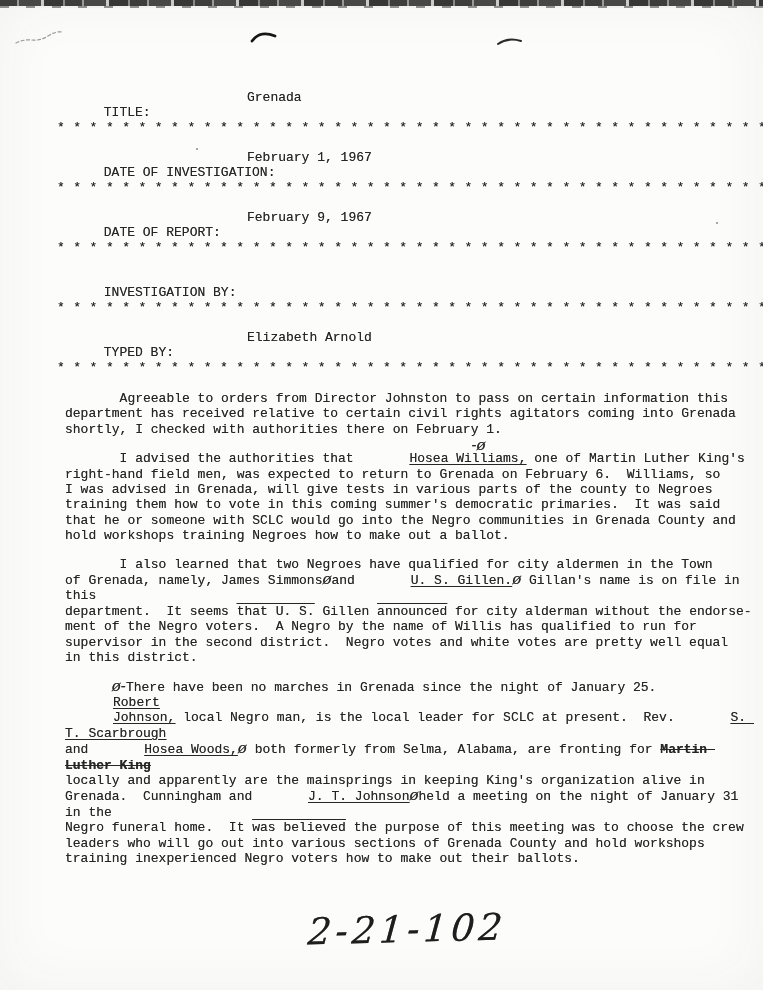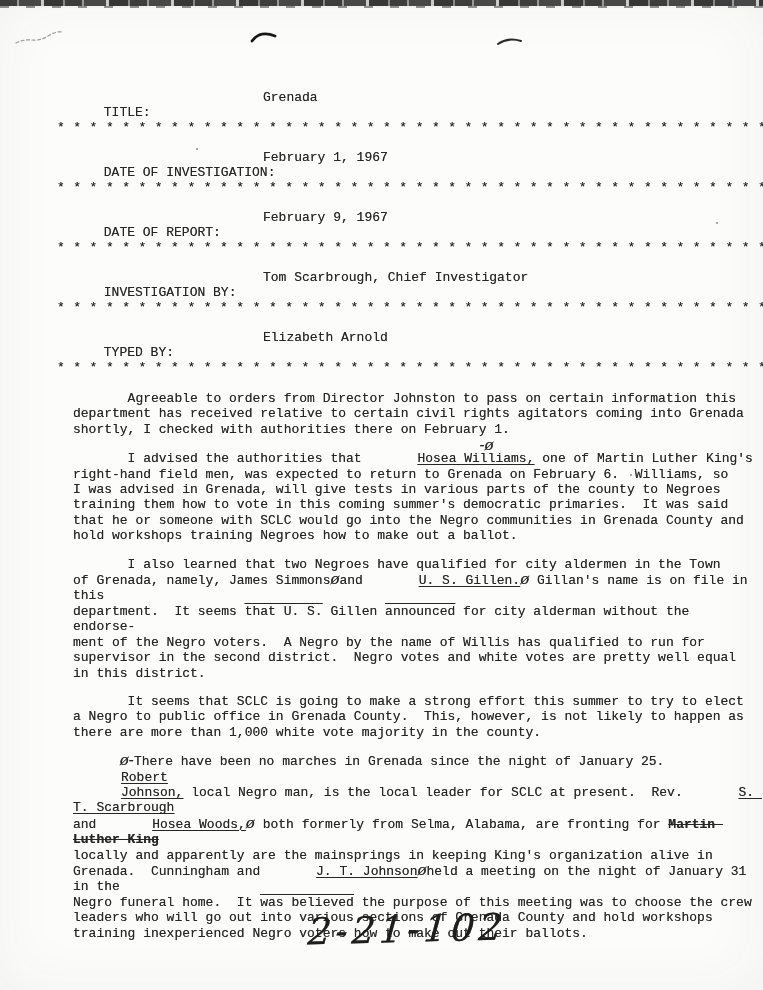--- a/index.html
+++ b/index.html
@@ -52,32 +52,31 @@
   }
   .hrow {
     position: relative;
     height: 30px;
     white-space: pre;
   }
   .hrow .fvalue {
     position: absolute;
     left: 190px;
     top: 0;
-    margin-left: 16px;
   }
   .sep {
     position: relative;
     height: 30px;
     white-space: pre;
     letter-spacing: 0.35px;
   }
   .body-text { margin-top: 1px; }
   .para {
     white-space: pre-wrap;
-    margin: 0 0 13px 16px;
+    margin: 0 0 13px 8px;
   }
   .s-u  { text-decoration: underline; text-decoration-thickness: 1.3px; text-underline-offset: 2px; padding-left: 48px; }
   .s-o  { text-decoration: overline; text-decoration-thickness: 1.3px; }
   .s-lt { text-decoration: line-through; text-decoration-thickness: 1.3px; font-weight: bold; }
   .s-hw, .s-hwa {
     font-family: "DejaVu Serif", serif;
     font-style: italic;
     font-size: 15px;
     line-height: 1;
     color: #2a2a2a;
@@ -144,21 +143,20 @@
     <div class="sep">* * * * * * * * * * * * * * * * * * * * * * * * * * * * * * * * * * * * * * * * * * * *</div>
 
     <div class="hrow">
       <span>DATE OF REPORT:</span>
       <span class="fvalue">February 9, 1967</span>
     </div>
     <div class="sep">* * * * * * * * * * * * * * * * * * * * * * * * * * * * * * * * * * * * * * * * * * * *</div>
 
     <div class="hrow">
       <span>INVESTIGATION BY:</span>
-      <span class="fvalue">Tom Scarbrough, Chief Investigator</span>
     </div>
     <div class="sep">* * * * * * * * * * * * * * * * * * * * * * * * * * * * * * * * * * * * * * * * * * * *</div>
 
     <div class="hrow">
       <span>TYPED BY:</span>
       <span class="fvalue">Elizabeth Arnold</span>
     </div>
     <div class="sep">* * * * * * * * * * * * * * * * * * * * * * * * * * * * * * * * * * * * * * * * * * * *</div>
 
     <div class="body-text">
@@ -170,23 +168,20 @@
 I was advised in Grenada, will give tests in various parts of the county to Negroes
 training them how to vote in this coming summer's democratic primaries.  It was said
 that he or someone with SCLC would go into the Negro communities in Grenada County and
 hold workshops training Negroes how to make out a ballot.</span></div>
       <div class="para"><span>       I also learned that two Negroes have qualified for city aldermen in the Town
 of Grenada, namely, James Simmons</span><span class="s-hw">ø</span><span>and </span><span class="s-u">U. S. Gillen.</span><span class="s-hw">ø</span><span> Gillan's name is on file in this
 department.  It seems </span><span class="s-o">that U. S.</span><span> Gillen </span><span class="s-o">announced</span><span> for city alderman without the endorse-
 ment of the Negro voters.  A Negro by the name of Willis has qualified to run for
 supervisor in the second district.  Negro votes and white votes are pretty well equal
 in this district.</span></div>
-      <div class="para"><span>       It seems that SCLC is going to make a strong effort this summer to try to elect
-a Negro to public office in Grenada County.  This, however, is not likely to happen as
-there are more than 1,000 white vote majority in the county.</span></div>
       <div class="para"><span>      </span><span class="s-hw">ø-</span><span>There have been no marches in Grenada since the night of January 25.  </span><span class="s-u">Robert</span><span>
 </span><span class="s-u">Johnson,</span><span> local Negro man, is the local leader for SCLC at present.  Rev. </span><span class="s-u">S. T. Scarbrough</span><span>
 and </span><span class="s-u">Hosea Woods,</span><span class="s-hw">ø</span><span> both formerly from Selma, Alabama, are fronting for </span><span class="s-lt">Martin Luther King</span><span>
 locally and apparently are the mainsprings in keeping King's organization alive in
 Grenada.  Cunningham and </span><span class="s-u">J. T. Johnson</span><span class="s-hw">ø</span><span>held a meeting on the night of January 31 in the
 Negro funeral home.  It </span><span class="s-o">was believed</span><span> the purpose of this meeting was to choose the crew
 leaders who will go out into various sections of Grenada County and hold workshops
 training inexperienced Negro voters how to make out their ballots.</span></div>
     </div>
   </div>

